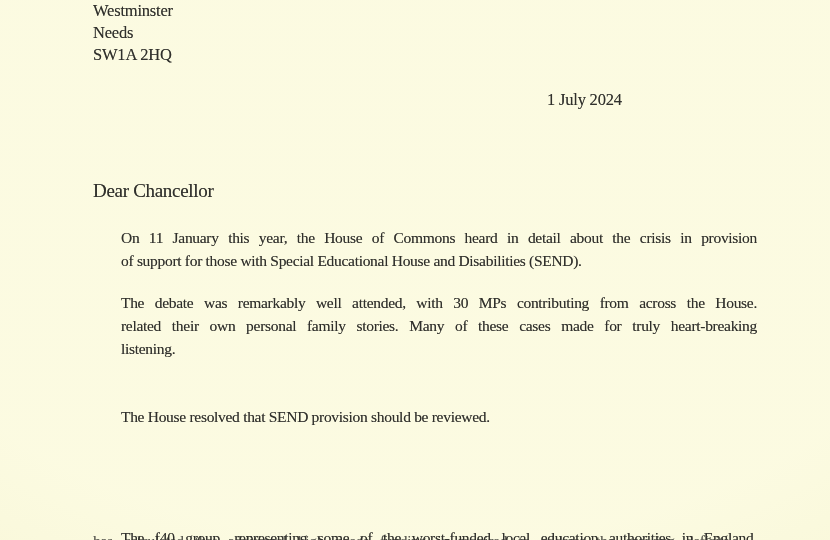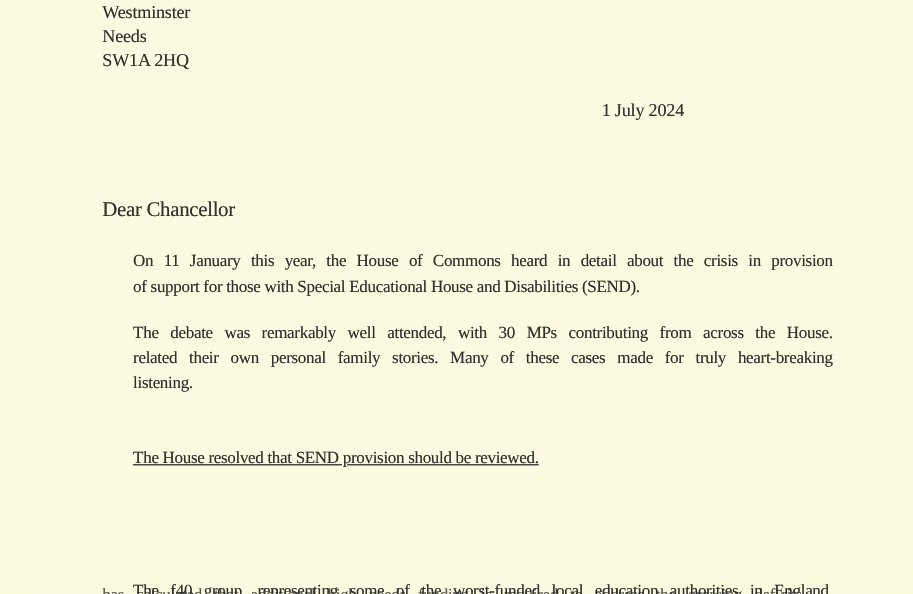--- a/index.html
+++ b/index.html
@@ -53,21 +53,21 @@
   }
   .ln {
     white-space: nowrap;
   }
   .ln.j {
     text-align: justify;
     text-align-last: justify;
   }
   .p1 { top: 226px; }
   .p2 { top: 291px; }
-  .p3 { top: 405px; text-decoration: underline; }
+  .p3 { top: 405px; }
   .p4 { top: 444px; }
   .p5 { top: 526px; }
   .clipped-line {
     position: absolute;
     left: 93px;
     top: 529px;
     width: 636px;
     font-size: 15.5px;
     line-height: 23px;
     letter-spacing: -0.3px;

